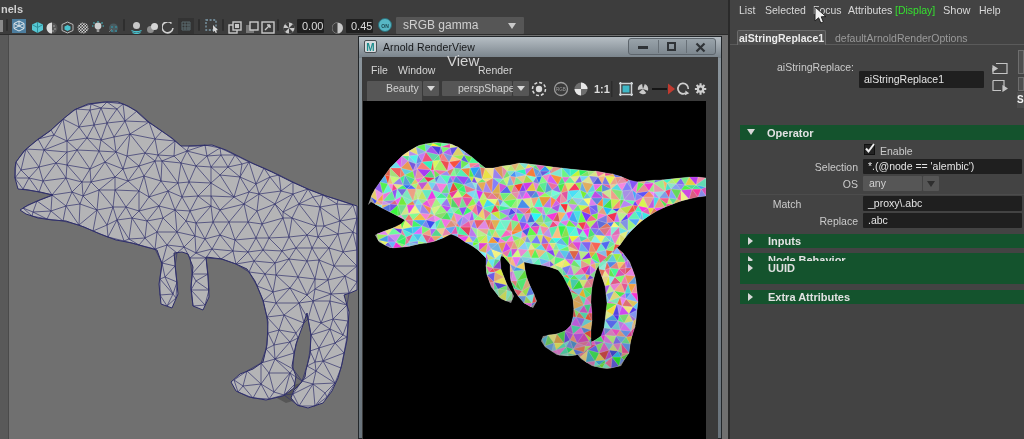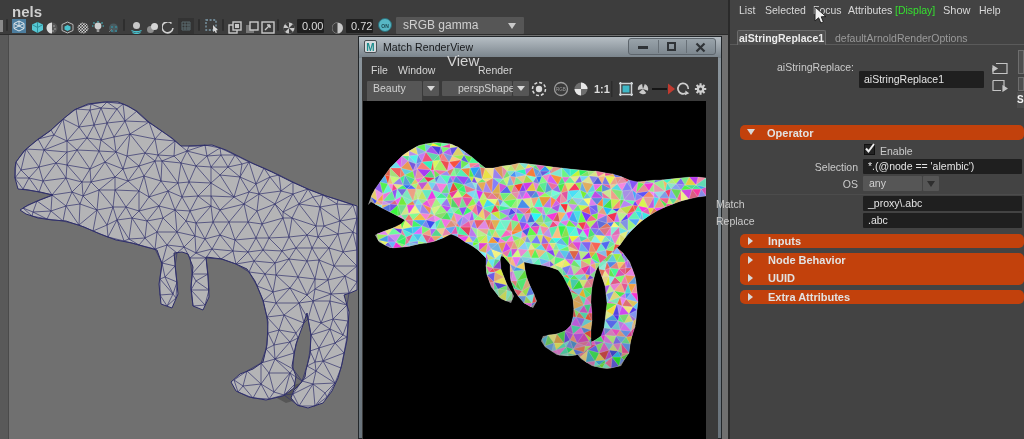--- a/index.html
+++ b/index.html
@@ -1,33 +1,33 @@
 <!DOCTYPE html>
 <html><head><meta charset="utf-8"><style>
 *{margin:0;padding:0;box-sizing:border-box}
 body{width:1024px;height:439px;background:#3d3d3d;font-family:"Liberation Sans",sans-serif;overflow:hidden;position:relative}
 .abs{position:absolute}
 .lbl{position:absolute;color:#cbcbcb;font-size:10.5px;white-space:nowrap}
 .inp{position:absolute;background:#1f1f1f;color:#e4e4e4;font-size:10.5px;line-height:13px;padding-left:5px;white-space:nowrap;border-radius:1px}
 .dd{position:absolute;background:#565656;color:#d0d0d0;font-size:10.5px;border-radius:1px;white-space:nowrap}
-.hdr{position:absolute;background:#c2410c;border-radius:5px}
+.hdr{position:absolute;background:#14532d;border-radius:0}
 .hdr b{color:#e2e2e2;font-size:11px;font-weight:bold}
 .tri-r{width:0;height:0;border-left:5px solid #d8d8d8;border-top:4px solid transparent;border-bottom:4px solid transparent;display:block}
 .tri-d{width:0;height:0;border-top:6px solid #d8d8d8;border-left:4.5px solid transparent;border-right:4.5px solid transparent;display:block}
 </style></head><body>
 <div class="abs" style="left:0;top:35px;width:728px;height:404px;background:#707070"></div>
 <div class="abs" style="left:0;top:35px;width:9px;height:404px;background:#595959;border-right:1px solid #4a4a4a"></div>
 <svg class="abs" style="left:0;top:35px" width="728" height="404" viewBox="0 35 728 404">
     <polygon points="266,392 305,382 309,396 286,403" fill="#565656"></polygon>
     <path d="M16,162 L24,151 L36,141 L50,131 L62,120 L74,110 L88,104 L104,102 L118,102 L128,106 L136,111 L147,121 L160,130 L172,138 L181,146 L196,146 L212,145 L226,150 L240,157 L254,164 L272,172 L292,182 L310,190 L326,196 L342,201 L357,206 L357,290 L350,293 L344,295 L349,312 L347,340 L342,364 L338,378 L332,391 L323,403 L308,408 L297,405 L291,398 L294,390 L301,383 L305,377 L306,370 L310,355 L311,335 L307,313 L303,325 L296,344 L292,366 L296,376 L294,388 L283,396 L266,400 L249,397 L236,391 L231,382 L240,374 L253,369 L263,362 L267,345 L268,322 L263,300 L255,281 L247,269 L236,264 L222,259 L206,257 L208,277 L209,297 L203,310 L193,306 L191,287 L193,267 L188,254 L182,252 L174,253 L176,274 L178,294 L172,308 L161,304 L159,284 L162,264 L157,250 L146,247 L132,243 L116,240 L100,234 L84,227 L66,221 L52,220 L38,218 L26,214 L20,210 L28,205 L40,200 L53,195 L40,192 L28,190 L18,189 L15,178 L15,168 Z" fill="#b4b4b6" stroke="#2c2c68" stroke-width="1"></path>
     <path d="M229,222L235,240M160,279L165,277M208,274L209,290M139,191L139,211M315,362L316,371M149,197L168,191M263,301L276,303M123,104L137,111M320,207L340,221M158,155L155,161M293,394L302,381M315,289L331,294M248,222L256,238M149,197L159,206M79,127L94,125M195,236L196,253M162,161L181,163M47,219L51,211M132,218L147,221M302,381L307,366M343,252L334,266M240,177L234,197M123,104L125,121M206,258L212,249M181,163L196,166M313,301L321,323M205,145L220,148M56,163L43,181M233,251L248,252M177,253L175,266M87,138L101,140M115,177L99,190M307,261L315,279M259,194L281,191M63,119L67,141M220,148L235,155M175,141L158,155M298,338L294,353M248,252L263,250M321,323L333,319M176,298L173,294M259,194L275,204M307,295L313,301M101,140L114,137M263,301L273,292M248,222L262,224M190,211L196,223M294,353L293,369M190,258L184,247M160,279L162,263M66,178L82,182M79,127L67,141M162,161L161,181M269,399L261,384M162,263L155,249M155,139L158,155M80,204L97,210M308,319L299,303M323,195L338,200M299,303L284,315M254,261L275,263M99,151L116,152M63,119L79,127M289,259L298,277M129,239L145,238M299,204L316,226M234,380L247,371M319,348L335,343M229,222L220,235M139,191L126,207M357,250L343,252M160,279L173,294M178,183L189,182M162,263L167,245M145,238L157,232M320,207L324,226M349,293L345,276M248,222L235,240M108,237L117,220M93,231L97,210M47,219L33,212M311,335L319,348M340,221L353,232M211,206L220,210M308,319L321,323M344,353L335,343M249,192L244,204M307,235L312,248M160,295L173,294M63,119L54,135M256,238L269,238M52,195L72,192M175,210L163,218M145,153L139,166M307,295L299,303M52,195L66,206M115,190L113,207M117,109L125,121M294,353L275,359M177,232L184,247M275,359L269,373M282,251L289,259M205,305L191,290M190,211L186,221M178,183L182,197M308,189L323,195M77,150L99,151M267,317L279,330M238,392L234,380M155,139L145,153M161,181L178,183M345,276L331,294M79,225L63,221M234,197L220,210M268,333L274,345M52,195L66,178M90,169L91,182M175,210L190,211M289,237L296,248M357,266L357,282M289,259L276,275M299,204L292,218M63,221L47,219M187,151L207,156M105,162L115,177M205,145L207,156M190,211L211,206M357,282L349,293M101,108L107,123M263,301L257,286M293,394L313,384M94,125L101,140M207,156L221,155M38,139L51,130M77,150L90,169M220,148L221,155M236,264L233,251M235,240L256,238M353,205L337,204M257,286L249,272M39,192L23,189M340,221L338,234M107,123L114,137M72,192L83,196M37,201L51,211M51,130L63,119M341,368L335,383M161,181L168,191M163,218L177,232M23,189L15,178M149,122L155,139M90,169L105,162M299,204L320,207M211,167L220,175M335,383L327,397M263,250L254,261M209,290L205,305M130,134L127,156M105,162L123,169M168,191L182,197M52,195L51,211M284,315L296,333M187,151L196,166M177,232L167,245M282,251L275,263M168,191L175,210M205,305L193,306M94,125L107,123M175,266L165,277M182,197L198,196M149,122L162,131M275,263L265,274M270,177L281,191M276,303L299,303M107,123L125,121M208,274L196,281M269,238L263,250M310,351L311,335M113,207L117,220M357,234L353,232M211,167L228,167M298,338L296,333M274,345L275,359M234,380L243,386M52,195L43,181M90,169L82,182M335,383L323,361M263,250L282,251M289,237L282,251M177,282L176,298M249,272L254,261M126,207L132,218M205,145L187,151M265,274L273,292M101,108L94,125M279,330L296,333M293,194L299,204M94,125L87,138M107,102L117,109M269,373L274,392M196,166L211,183M220,210L229,222M299,406L284,395M276,275L290,288M236,264L254,261M175,266L162,263M348,321L333,319M284,395L290,373M37,201L33,212M244,204L248,222M279,175L281,191M149,122L130,134M137,111L149,122M330,301L333,319M298,338L290,342M293,182L293,194M139,245L129,239M130,134L116,152M284,315L279,330M337,204L340,221M307,366L310,351M283,218L289,237M168,191L159,206M279,330L290,342M196,166L211,167M343,335L335,343M91,104L101,108M175,266L177,282M67,152L56,163M348,321L343,335M284,395L274,392M235,155L249,162M113,207L107,225M67,141L77,150M114,137L130,134M144,176L139,191M357,266L334,266M147,221L145,238M130,134L155,139M249,272L265,274M283,218L292,218M211,183L234,197M295,384L284,395M357,218L340,221M155,249L139,245M174,156L162,161M262,224L269,238M91,182L115,177M63,221L66,206M205,239L212,249M269,373L261,384M196,166L189,182M338,200L353,205M275,263L289,259M220,210L213,222M139,245L124,241M116,152L127,156M256,184L249,192M21,170L29,178M113,207L126,207M220,235L233,251M353,205L357,218M247,371L261,363M127,156L145,153M38,139L54,135M208,274L192,274M319,260L328,280M157,232L177,232M330,301L321,323M261,363L266,349M281,191L293,194M47,219L32,216M293,182L281,191M211,183L220,175M318,237L329,248M334,266L345,276M349,293L347,305M265,274L276,275M32,216L23,208M262,224L283,218M137,111L125,121M347,305L331,294M132,218L129,239M220,210L244,204M338,234L343,252M82,182L91,182M347,305L348,321M91,104L90,110M243,386L261,384M54,135L44,150M181,163L178,183M21,170L39,167M211,206L196,223M331,294L330,301M116,152L123,169M269,238L289,237M97,210L113,207M236,264L221,259M149,122L125,121M155,249L157,232M99,190L115,190M23,189L29,178M76,109L91,104M357,266L345,276M296,248L307,261M315,406L325,393M273,292L290,288M90,110L101,108M149,197L139,211M162,263L165,277M195,236L184,247M189,182L211,183M312,248L319,260M323,361L316,371M235,155L242,164M76,109L79,127M66,178L72,192M323,195L337,204M262,224L256,238M347,305L330,301M206,258L196,253M205,239L196,253M184,247L196,253M82,182L83,196M307,261L298,277M99,151L105,162M357,266L343,252M261,363L275,359M259,194L257,211M139,211L147,221M319,260L315,279M273,292L276,303M281,191L275,204M315,289L313,301M79,225L97,210M318,237L312,248M249,272L236,264M257,286L273,292M189,182L198,196M177,253L184,247M63,119L76,109M298,277L307,295M253,398L261,384M331,294L313,301M327,397L315,406M315,279L315,289M196,223L205,239M221,155L228,167M304,323L299,303M321,323L330,329M293,369L275,359M275,204L283,218M296,248L289,259M315,406L313,384M193,306L191,290M26,149L44,150M266,349L274,345M320,207L316,226M139,166L155,161M15,178L29,178M108,237L107,225M162,131L175,141M333,319L343,335M123,169L128,181M211,196L234,197M323,195L320,207M302,381L293,369M311,335L308,319M313,301L330,301M316,226L318,237M32,216L33,212M72,192L80,204M125,121L130,134M196,223L213,222M247,371L261,384M209,290L196,281M307,235L296,248M83,196L99,190M87,138L99,151M99,151L90,169M83,196L97,210M186,221L195,236M259,194L244,204M319,348L323,361M264,168L279,175M296,248L312,248M293,369L290,373M117,109L107,123M139,211L132,218M101,140L116,152M228,167L240,177M320,207L337,204M178,183L168,191M33,212L51,211M123,169L139,166M330,329L343,335M207,156L211,167M44,150L67,152M167,245L184,247M189,182L182,197M182,197L190,211M302,381L316,371M316,226L324,226M257,211L262,224M198,196L211,196M298,277L290,288M162,131L155,139M128,181L144,176M299,303L313,301M292,218L307,235M253,398L243,386M177,282L165,277M198,196L211,206M344,353L323,361M316,371L313,384M254,261L265,274M307,261L319,260M206,258L190,258M186,221L196,223M108,237L93,231M221,155L211,167M308,189L313,197M175,141L187,151M139,211L159,206M308,189L299,204M261,363L269,373M228,167L242,164M256,238L263,250M315,362L323,361M105,162L91,182M282,251L296,248M158,155L174,156M176,298L167,306M165,277L173,294M195,236L205,239M123,169L115,177M77,150L67,165M220,148L207,156M240,177L256,184M313,197L320,207M302,381L313,384M107,123L101,140M298,277L315,279M16,162L15,178M292,218L316,226M221,259L233,251M284,395L269,399M264,168L270,177M161,181L149,197M72,192L66,206M163,218L157,232M16,162L21,170M125,121L114,137M290,342L275,359M247,371L243,386M39,192L43,181M115,177L128,181M87,138L77,150M211,167L211,183M289,259L307,261M304,323L284,315M186,221L177,232M228,167L220,175M187,151L181,163M290,373L274,392M293,394L284,395M207,156L196,166M270,177L259,194M182,197L175,210M302,381L290,373M235,240L248,252M357,218L357,234M292,218L289,237M198,196L190,211M177,282L173,294M249,162L264,168M115,177L115,190M308,189L293,194M126,207L117,220M335,383L325,393M357,250L353,232M293,194L283,212M107,102L101,108M267,317L276,303M276,275L273,292M313,197L299,204M276,303L284,315M347,337L343,335M269,399L274,392M353,205L340,221M123,104L117,109M329,248L334,266M244,204L229,222M221,259L212,249M308,319L313,301M124,241L108,237M307,235L318,237M39,167L43,181M126,207L139,211M335,383L316,371M191,290L196,281M145,153L158,155M307,295L315,289M175,210L177,232M177,232L195,236M294,353L290,342M266,349L268,333M283,218L269,238M279,330L274,345M117,220L132,218M124,241L129,239M220,175L240,177M267,317L284,315M91,182L99,190M276,275L298,277M23,208L37,201M311,335L321,323M296,333L290,342M192,274L196,281M249,162L256,184M212,249L233,251M347,337L335,343M235,240L233,251M244,204L257,211M155,161L161,181M348,321L347,337M261,384L274,392M249,192L259,194M167,306L173,294M67,141L67,152M39,167L56,163M127,156L139,166M289,237L307,235M99,190L113,207M221,259L206,258M229,222L248,222M335,383L313,384M209,290L191,290M175,210L186,221M115,190L139,191M91,104L107,102M145,153L155,161M211,183L211,196M43,181L66,178M213,222L220,235M290,288L307,295M115,190L126,207M101,108L117,109M293,194L275,204M275,359L290,373M353,232L343,252M63,221L51,211M107,225L117,220M299,406L293,394M220,175L234,197M66,206L80,204M155,161L162,161M311,335L330,329M220,235L212,249M196,253L212,249M329,248L319,260M310,351L319,348M192,274L190,258M234,197L249,192M39,167L29,178M155,249L167,245M234,197L244,204M51,130L54,135M213,222L229,222M139,166L144,176M159,206L163,218M334,266L328,280M290,288L299,303M338,200L337,204M338,234L329,248M91,182L83,196M236,264L248,252M249,162L240,177M155,161L144,176M116,152L105,162M329,248L343,252M67,141L44,150M155,249L145,238M127,156L123,169M315,406L299,406M328,280L331,294M268,333L279,330M99,190L97,210M274,345L290,342M157,232L167,245M263,250L275,263M130,134L145,153M283,212L292,218M357,282L345,276M312,248L307,261M211,183L198,196M191,290L192,274M213,222L205,239M235,155L228,167M124,241L117,220M299,406L313,384M211,196L220,210M249,162L242,164M54,135L67,141M82,182L72,192M275,263L276,275M189,146L205,145M308,319L304,323M324,226L338,234M67,141L87,138M269,238L282,251M341,368L323,361M38,139L44,150M167,306L160,295M29,178L43,181M90,110L94,125M266,349L275,359M26,149L39,167M279,175L293,182M235,155L221,155M139,166L128,181M312,248L329,248M79,225L80,204M159,206L147,221M160,295L160,279M307,366L315,362M290,288L276,303M177,253L167,245M51,211L66,206M293,182L308,189M347,305L333,319M269,399L253,398M67,152L77,150M324,226L340,221M253,398L238,392M315,279L307,295M196,223L195,236M310,351L315,362M144,176L161,181M335,343L323,361M357,234L357,250M114,137L116,152M242,164L240,177M319,260L334,266M275,204L262,224M328,280L315,289M93,231L79,225M67,165L82,182M139,245L145,238M159,206L175,210M357,250L357,266M333,319L330,329M283,212L283,218M330,329L335,343M307,366L316,371M174,156L187,151M323,195L313,197M44,150L56,163M205,239L220,235M357,218L353,232M93,231L107,225M267,317L263,301M269,373L290,373M316,226L307,235M211,196L211,206M238,392L243,386M256,184L270,177M26,149L38,139M67,152L67,165M220,235L235,240M128,181L139,191M315,279L328,280M177,253L162,263M52,195L39,192M324,226L318,237M23,208L33,212M83,196L80,204M275,204L283,212M319,348L315,362M261,363L261,384M328,280L345,276M144,176L149,197M248,252L254,261M313,384L325,393M147,221L157,232M101,140L99,151M67,165L90,169M15,178L21,170M90,110L79,127M283,212L299,204M158,155L162,161M26,149L21,170M318,237L338,234M79,225L66,206M295,384L290,373M174,156L181,163M338,234L353,232M240,177L249,192M257,211L248,222M56,163L66,178M256,184L259,194M206,258L192,274M175,141L155,139M304,323L296,333M147,221L163,218M175,141L174,156M97,210L107,225M256,238L248,252M268,333L267,317M16,162L26,149M67,165L66,178M190,258L196,253M189,146L187,151M349,293L331,294M117,220L129,239M37,201L52,195M257,286L265,274M79,127L87,138M76,109L90,110M330,329L319,348M257,211L275,204M162,161L178,183M44,150L39,167M347,337L344,353M132,218L145,238M56,163L67,165M264,168L256,184M181,163L189,182M211,206L213,222M344,353L341,368M128,181L115,190M39,192L29,178M206,258L208,274M327,397L325,393M279,175L270,177M139,191L149,197M107,102L123,104" stroke="#31316b" stroke-width="0.7" fill="none"></path>
   </svg>
 <div class="abs" style="left:0;top:0;width:728px;height:16px;background:#3d3d3d"></div>
 <div class="abs" style="left:0;top:16px;width:728px;height:19px;background:#3d3d3d;border-bottom:1px solid #2c2c2c"></div>
-<div class="lbl" style="left:12px;top:3px;color:#cfcfcf;font-size:15px;font-weight:bold">nels</div>
+<div class="lbl" style="left:1px;top:3px;color:#cfcfcf;font-size:11px;font-weight:bold">nels</div>
 <div class="abs" style="left:0px;top:20px;width:3px;height:12px;background:#8a8a8a"></div>
 <div style="position:absolute;left:6px;top:19px;width:2px;height:12px;background:#2e2e2e;border-radius:1px"></div>
 <div class="abs" style="left:12px;top:19px;width:14px;height:14px;"><svg width="14" height="14" viewBox="0 0 14 14">
       <rect x="0" y="0" width="14" height="14" fill="#4c7d9e"></rect>
       <path d="M7 2 12 4.5 12 9.5 7 12 2 9.5 2 4.5Z M7 2 7 7 M7 7 2 9.5 M7 7 12 9.5 M2 4.5 7 7 12 4.5" stroke="#dfe6ea" fill="none" stroke-width="1"></path>
     </svg></div>
 <div class="abs" style="left:31px;top:20px;width:13px;height:13px;"><svg width="13" height="13" viewBox="0 0 13 13">
       <path d="M6.5 1 12 3.5 12 9 6.5 12 1 9 1 3.5Z" fill="#57c8d4"></path>
       <path d="M6.5 1 6.5 6.5 1 3.5 M6.5 6.5 12 3.5 M6.5 6.5 6.5 12" stroke="#2d8f9a" fill="none"></path>
     </svg></div>
@@ -116,48 +116,48 @@
         <path d="M6 6 L10 2 A5.6 5.6 0 0 1 11.6 6Z"></path>
         <path d="M6 6 L10 10 A5.6 5.6 0 0 1 6 11.6Z"></path>
         <path d="M6 6 L2 10 A5.6 5.6 0 0 1 .4 6Z"></path>
       </g>
     </svg></div>
 <div class="inp" style="left:297px;top:19px;width:27px;height:14px;line-height:14px;color:#dcdcdc;font-size:11px">0.00</div>
 <div class="abs" style="left:332px;top:20px;width:11px;height:12px;"><svg width="11" height="12" viewBox="0 0 11 12">
       <path d="M5.5 .5 A5 5 0 0 1 5.5 11.5Z" fill="#c9c9c9"></path>
       <path d="M5.5 .5 A5 5 0 0 0 5.5 11.5" fill="none" stroke="#777"></path>
     </svg></div>
-<div class="inp" style="left:346px;top:19px;width:27px;height:14px;line-height:14px;color:#dcdcdc;font-size:11px">0.72</div>
+<div class="inp" style="left:346px;top:19px;width:27px;height:14px;line-height:14px;color:#dcdcdc;font-size:11px">0.45</div>
 <div class="abs" style="left:378px;top:18px;width:14px;height:14px;"><svg width="14" height="14" viewBox="0 0 14 14">
       <circle cx="7" cy="7" r="6.5" fill="#57b7c4" stroke="#2a6f7a"></circle>
       <text x="7" y="9.5" font-size="5" font-weight="bold" text-anchor="middle" fill="#1c4a52" font-family="Liberation Sans">ON</text>
     </svg></div>
 <div class="dd" style="left:396px;top:17px;width:128px;height:17px;line-height:17px;padding-left:7px;font-size:12px">sRGB gamma</div>
 <div class="abs" style="left:508px;top:23px">
     <span class="tri-d" style="border-top-color:#c9c9c9"></span>
   </div>
 <div class="abs" style="left:358px;top:36px;width:364px;height:403px">
     <div class="abs" style="left:0;top:0;width:364px;height:403px;background:linear-gradient(#b6bec4 0px,#99a2a9 10px,#78828a 21px,#8a949b 21.5px,#69737b 403px);border:1px solid #23272a"></div>
     <div class="abs" style="left:6px;top:4px;width:13px;height:13px;background:#d7dcdf;border:1px solid #4a4f53;border-radius:2px;text-align:center;font-weight:bold;font-size:10px;line-height:13px;color:#1f8d8d">M</div>
-    <div class="abs" style="left:25px;top:5px;font-size:10.5px;color:#16181a;letter-spacing:0.1px">Match RenderView</div>
+    <div class="abs" style="left:25px;top:5px;font-size:10.5px;color:#16181a;letter-spacing:0.1px">Arnold RenderView</div>
     <div class="abs" style="left:270px;top:2px;width:88px;height:17px;background:linear-gradient(#99a3aa,#7d878f);border:1px solid #5d656c;border-radius:3px">
 <div class="abs" style="left:9px;top:7px;width:10px;height:3px;background:#2f3337"></div>
 <div class="abs" style="left:29px;top:1px;width:1px;height:13px;background:#687077"></div>
 <div class="abs" style="left:38px;top:3px;width:9px;height:9px;border:2px solid #2f3337"></div>
 <div class="abs" style="left:57px;top:1px;width:1px;height:13px;background:#687077"></div>
 <svg class="abs" style="left:66px;top:3px" width="11" height="11" viewBox="0 0 11 11">
         <path d="M1.5 1.5 9.5 9.5 M9.5 1.5 1.5 9.5" stroke="#2f3337" stroke-width="2.2"></path>
       </svg>
 </div>
     <div class="abs" style="left:4px;top:21px;width:356px;height:382px;background:#3a3a3a"></div>
     <div class="abs" style="left:13px;top:28px;font-size:10.5px;color:#d4d4d4">File</div>
     <div class="abs" style="left:40px;top:28px;font-size:10.5px;color:#d4d4d4">Window</div>
     <div class="abs" style="left:89px;top:16px;font-size:15px;color:#d4d4d4">View</div>
     <div class="abs" style="left:120px;top:28px;font-size:10.5px;color:#d4d4d4">Render</div>
-    <div class="dd" style="left:9px;top:45px;width:55px;height:25px;line-height:15px;padding-left:6px">Beauty</div>
+    <div class="dd" style="left:9px;top:45px;width:55px;height:25px;line-height:15px;padding-left:19px">Beauty</div>
     <div class="dd" style="left:65px;top:45px;width:16px;height:15px">
       <span class="tri-d" style="margin:5px 0 0 3.5px;border-top-width:5px;border-left-width:4px;border-right-width:4px"></span>
     </div>
     <div class="dd" style="left:84px;top:45px;width:70px;height:15px;line-height:15px;padding-left:16px">perspShape</div>
     <div class="dd" style="left:155px;top:45px;width:16px;height:15px">
       <span class="tri-d" style="margin:5px 0 0 3.5px;border-top-width:5px;border-left-width:4px;border-right-width:4px"></span>
     </div>
     <svg class="abs" style="left:170px;top:44px" width="152" height="18" viewBox="0 0 152 18">
       <circle cx="11" cy="9" r="6.5" fill="none" stroke="#d9d9d9" stroke-width="1.5" stroke-dasharray="3 2"></circle>
       <circle cx="11" cy="9" r="3.2" fill="#d9d9d9"></circle>
@@ -1354,31 +1354,31 @@
   </svg>
 <div class="lbl" style="left:880px;top:145px">Enable</div>
 <div class="lbl" style="left:716px;top:161px;width:142px;text-align:right">Selection</div>
 <div class="inp" style="left:863px;top:159px;width:159px;height:15px;line-height:15px">*.(@node == 'alembic')</div>
 <div class="lbl" style="left:716px;top:178px;width:142px;text-align:right">OS</div>
 <div class="dd" style="left:863px;top:176px;width:59px;height:15px;line-height:15px;padding-left:6px;font-size:10.5px">any</div>
 <div class="dd" style="left:923px;top:176px;width:16px;height:15px">
     <span class="tri-d" style="margin:5px 0 0 3.5px;border-top-color:#2e2e2e"></span>
   </div>
 <div class="abs" style="left:740px;top:194px;width:284px;height:1px;background:#4c4c4c"></div>
-<div class="lbl" style="left:716px;top:198px;width:142px;text-align:left">Match</div>
+<div class="lbl" style="left:716px;top:198px;width:142px;text-align:center">Match</div>
 <div class="inp" style="left:863px;top:196px;width:159px;height:15px;line-height:15px">_proxy\.abc</div>
-<div class="lbl" style="left:716px;top:215px;width:142px;">Replace</div>
+<div class="lbl" style="left:716px;top:215px;width:142px;text-align:right">Replace</div>
 <div class="inp" style="left:863px;top:213px;width:159px;height:15px;line-height:15px">.abc</div>
 <div class="hdr" style="left:740px;top:234px;width:284px;height:14px">
     <span class="tri-r" style="margin:3px 0 0 8px"></span>
     <b style="position:absolute;left:28px;top:1px">Inputs</b>
   </div>
 <div class="hdr" style="left:740px;top:253px;width:284px;height:31px">
     <span class="tri-r" style="margin:3px 0 0 8px"></span>
     <b style="position:absolute;left:28px;top:1px">Node Behavior</b>
   </div>
-<div class="hdr" style="left:740px;top:271px;width:284px;height:14px">
+<div class="hdr" style="left:740px;top:261px;width:284px;height:14px">
     <span class="tri-r" style="margin:3px 0 0 8px"></span>
     <b style="position:absolute;left:28px;top:1px">UUID</b>
   </div>
 <div class="hdr" style="left:740px;top:290px;width:284px;height:14px">
     <span class="tri-r" style="margin:3px 0 0 8px"></span>
     <b style="position:absolute;left:28px;top:1px">Extra Attributes</b>
   </div>
 </body></html>

